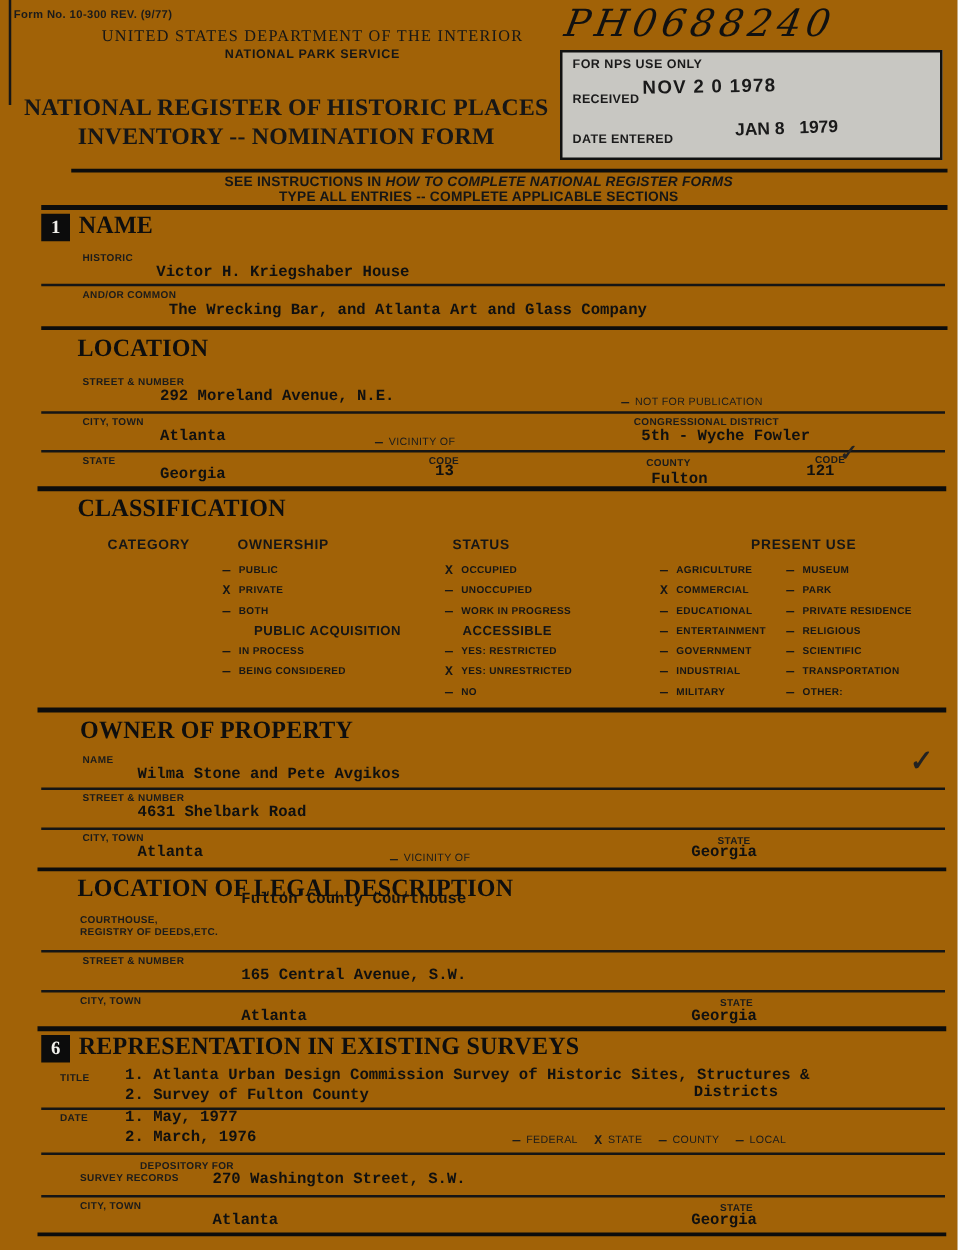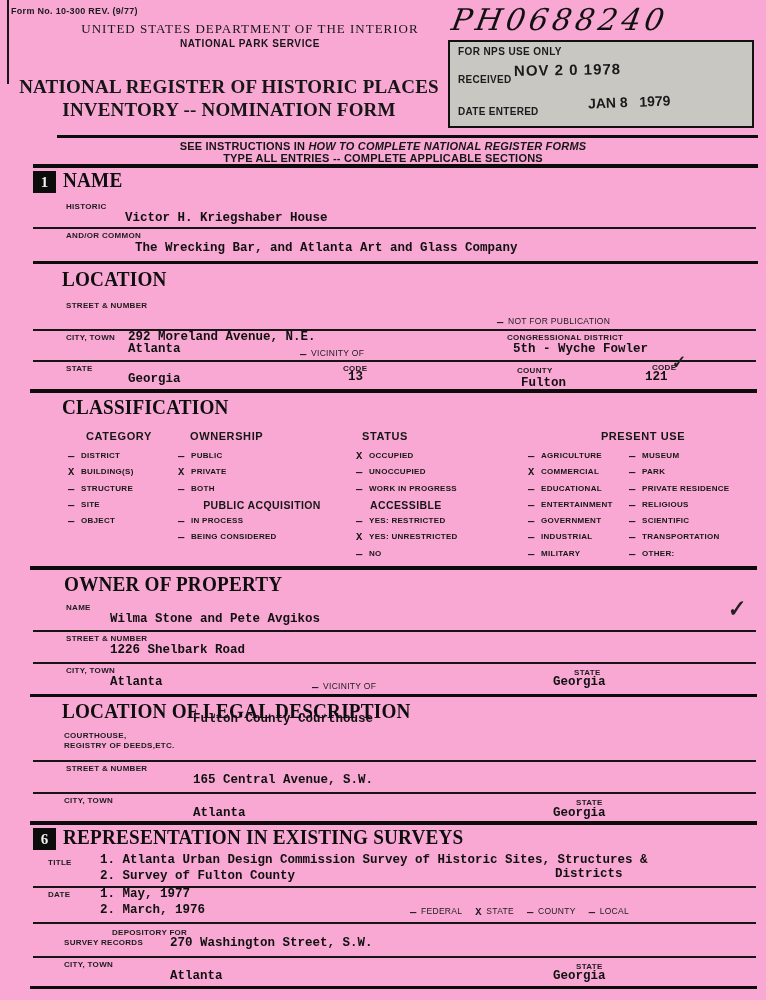--- a/index.html
+++ b/index.html
@@ -1,18 +1,18 @@
 <!DOCTYPE html>
 <html><head>
 <meta charset="utf-8">
 <style>
   html,body { margin:0; padding:0; background:#e9e8e4; }
   .page {
     position:relative; width:766px; height:1000px; margin:0 auto;
-    background:#f9a8d4; color:#161616; overflow:hidden;
+    background:#a16207; color:#161616; overflow:hidden;
     font-family:"Liberation Sans", sans-serif;
   }
   .abs { position:absolute; white-space:nowrap; }
   
   .lb { font-size:8px; font-weight:bold; letter-spacing:.3px; color:#1b1b1b; }
   
   .tw { font-family:"Liberation Mono", monospace; font-size:12.5px; font-weight:bold; white-space:pre; color:#101010; }
   
   .sh { font-family:"Liberation Serif", serif; font-weight:bold; font-size:20px; letter-spacing:.2px; transform:scaleX(.96); transform-origin:left; color:#0e0e0e; }
   .rule { position:absolute; height:2px; background:#151515; }
@@ -77,21 +77,21 @@
   <div class="abs tw" style="left:125px; top:211px;">Victor H. Kriegshaber House</div>
   <div class="rule" style="left:33px; top:227px; width:723px;"></div>
 
   <div class="abs lb" style="left:66px; top:231px;">AND/OR COMMON</div>
   <div class="abs tw" style="left:135px; top:241px;">The Wrecking Bar, and Atlanta Art and Glass Company</div>
   <div class="bar" style="left:33px; top:261px; width:725px; height:3px;"></div>
 
   <div class="abs sh" style="left:62px; top:268px;">LOCATION</div>
 
   <div class="abs lb" style="left:66px; top:301px;">STREET &amp; NUMBER</div>
-  <div class="abs tw" style="left:128px; top:310px;margin-top:20px;">292 Moreland Avenue, N.E.</div>
+  <div class="abs tw" style="left:128px; top:310px;">292 Moreland Avenue, N.E.</div>
   <div class="abs lb mkrow" style="left:497px; top:316px;"><span class="mk">—</span><span class="it-lb">NOT FOR PUBLICATION</span></div>
   <div class="rule" style="left:33px; top:329px; width:723px;"></div>
 
   <div class="abs lb" style="left:66px; top:333px;">CITY, TOWN</div>
   <div class="abs lb" style="left:507px; top:333px;">CONGRESSIONAL DISTRICT</div>
   <div class="abs tw" style="left:128px; top:342px;">Atlanta</div>
   <div class="abs lb mkrow" style="left:300px; top:348px;"><span class="mk">—</span><span class="it-lb">VICINITY OF</span></div>
   <div class="abs tw" style="left:513px; top:342px;">5th - Wyche Fowler</div>
   <div class="rule" style="left:33px; top:360px; width:723px;"></div>
 
@@ -106,27 +106,20 @@
   <div class="abs tw" style="left:645px; top:370px;">121</div>
   <div class="bar" style="left:30px; top:389px; width:727px;"></div>
 
   <div class="abs sh" style="left:62px; top:396px;">CLASSIFICATION</div>
 
   <div class="abs colhead" style="left:86px; top:430px;">CATEGORY</div>
   <div class="abs colhead" style="left:190px; top:430px;">OWNERSHIP</div>
   <div class="abs colhead" style="left:362px; top:430px;">STATUS</div>
   <div class="abs colhead hdr-center" style="left:528px; top:430px; width:230px;">PRESENT USE</div>
 
-  <div class="ckcol" style="left:68px; top:448px;">
-    <div class="ck"><span class="mk">—</span><span>DISTRICT</span></div>
-    <div class="ck"><span class="mk">X</span><span>BUILDING(S)</span></div>
-    <div class="ck"><span class="mk">—</span><span>STRUCTURE</span></div>
-    <div class="ck"><span class="mk">—</span><span>SITE</span></div>
-    <div class="ck"><span class="mk">—</span><span>OBJECT</span></div>
-  </div>
 
   <div class="ckcol" style="left:178px; top:448px; width:168px;">
     <div class="ck"><span class="mk">—</span><span>PUBLIC</span></div>
     <div class="ck"><span class="mk">X</span><span>PRIVATE</span></div>
     <div class="ck"><span class="mk">—</span><span>BOTH</span></div>
     <div class="cksub" style="text-align:center;">PUBLIC ACQUISITION</div>
     <div class="ck"><span class="mk">—</span><span>IN PROCESS</span></div>
     <div class="ck"><span class="mk">—</span><span>BEING CONSIDERED</span></div>
   </div>
 
@@ -163,21 +156,21 @@
   <div class="bar" style="left:30px; top:566px; width:727px;"></div>
 
   <div class="abs sh" style="left:64px; top:573px;">OWNER OF PROPERTY</div>
 
   <div class="abs lb" style="left:66px; top:603px;">NAME</div>
   <div class="abs tw" style="left:110px; top:612px;">Wilma Stone and Pete Avgikos</div>
   <div class="abs check" style="left:728px; top:596px; font-size:22px;">✓</div>
   <div class="rule" style="left:33px; top:630px; width:723px;"></div>
 
   <div class="abs lb" style="left:66px; top:634px;">STREET &amp; NUMBER</div>
-  <div class="abs tw" style="left:110px; top:643px;">1226 Shelbark Road</div>
+  <div class="abs tw" style="left:110px; top:643px;">4631 Shelbark Road</div>
   <div class="rule" style="left:33px; top:662px; width:723px;"></div>
 
   <div class="abs lb" style="left:66px; top:666px;">CITY, TOWN</div>
   <div class="abs lb" style="left:574px; top:668px;">STATE</div>
   <div class="abs tw" style="left:110px; top:675px;">Atlanta</div>
   <div class="abs lb mkrow" style="left:312px; top:681px;"><span class="mk">—</span><span class="it-lb">VICINITY OF</span></div>
   <div class="abs tw" style="left:553px; top:675px;">Georgia</div>
   <div class="bar" style="left:30px; top:694px; width:727px; height:3px;"></div>
 
   <div class="abs sh" style="left:62px; top:700px;">LOCATION OF LEGAL DESCRIPTION</div>

